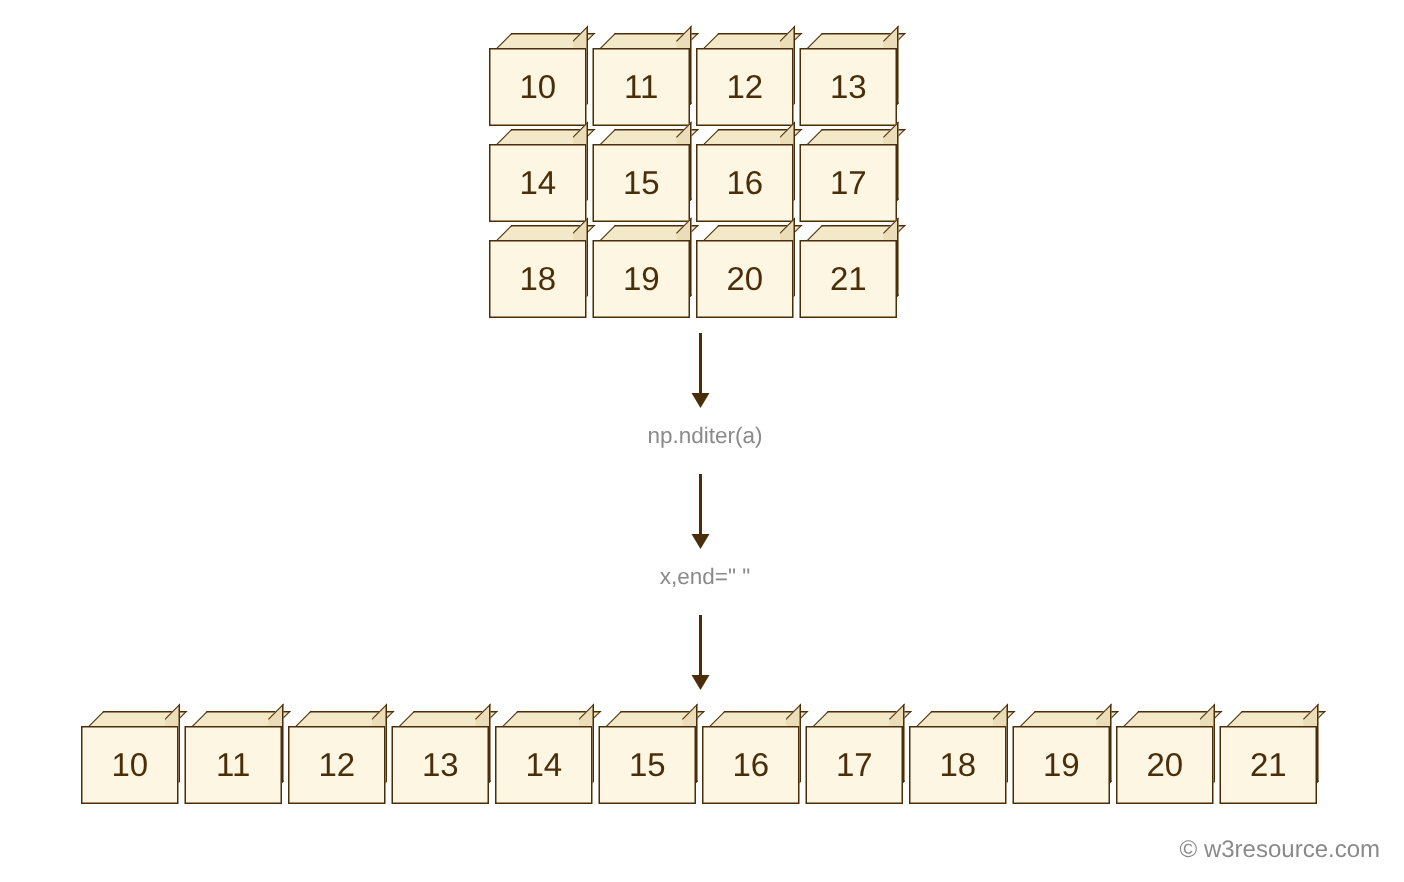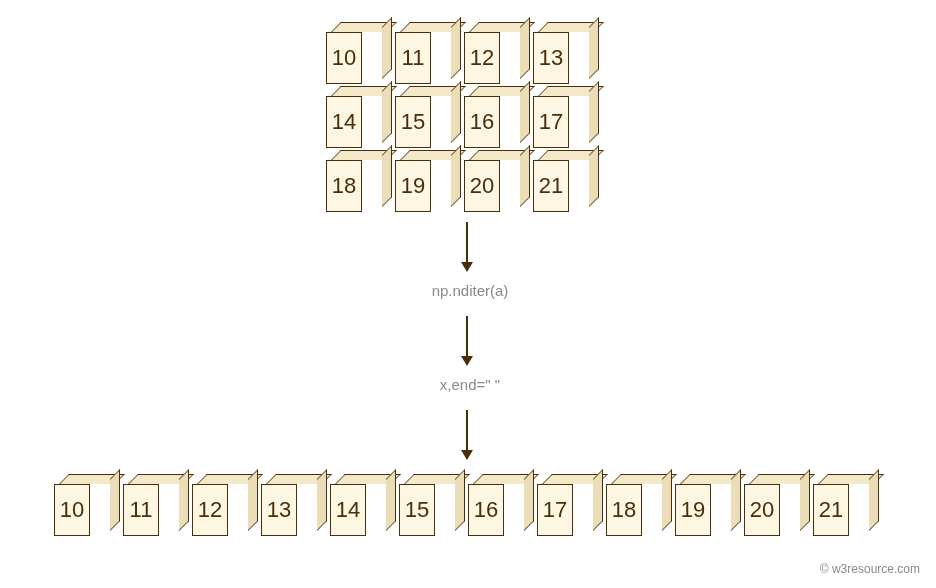--- a/index.html
+++ b/index.html
@@ -16,21 +16,21 @@
   .stage {
     position: relative;
     width: 936px;
     height: 588px;
   }
   .cube {
     position: absolute;
   }
   .cube .front {
     position: absolute;
-    width: 36px;
+    width: 65px;
     height: 52px;
     background: #fdf6e3;
     border: 1px solid #4a2e0a;
     display: flex;
     align-items: center;
     justify-content: center;
     font-size: 22px;
     color: #4a2e0a;
     top: 10px;
     left: 0;
@@ -77,21 +77,21 @@
   .label {
     position: absolute;
     font-size: 15px;
     color: #8a8a8a;
     text-align: center;
   }
   .attribution {
     position: absolute;
     bottom: 12px;
     right: 16px;
-    font-size: 12px;
+    font-size: 16px;
     color: #8a8a8a;
   }
 </style>
 </head>
 <body>
 
 <div class="stage">
 
   <div>
 

